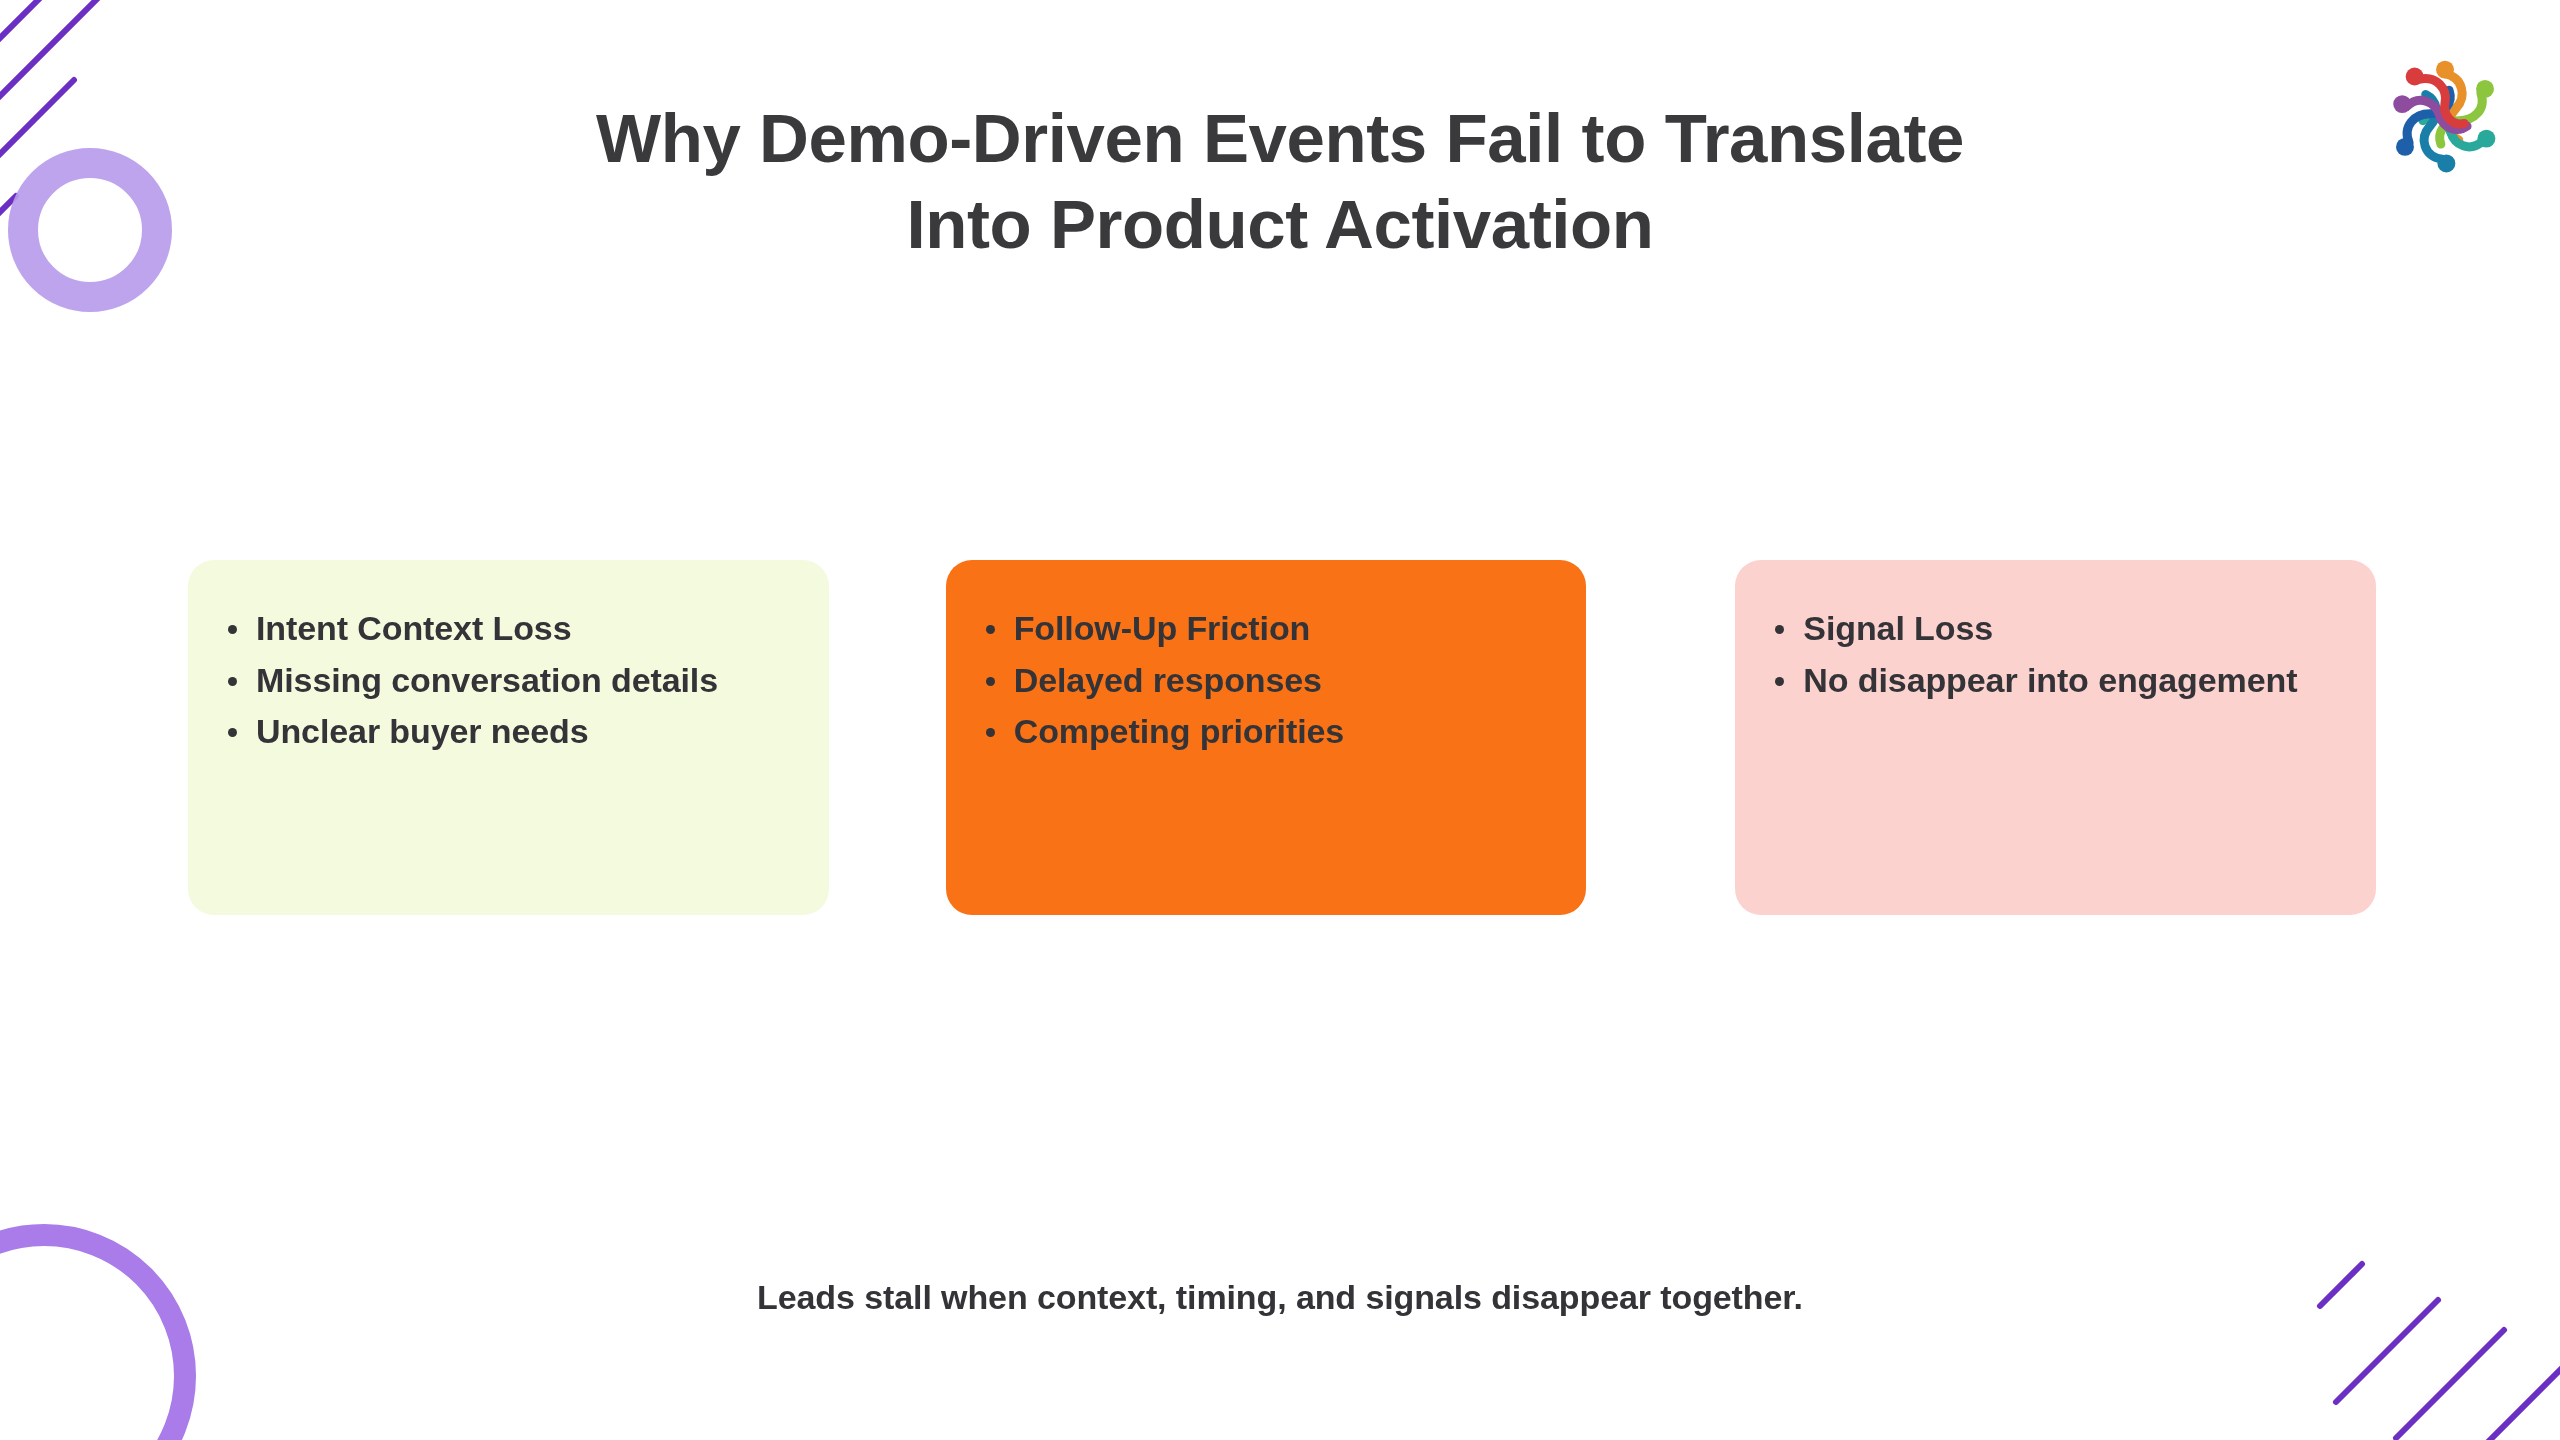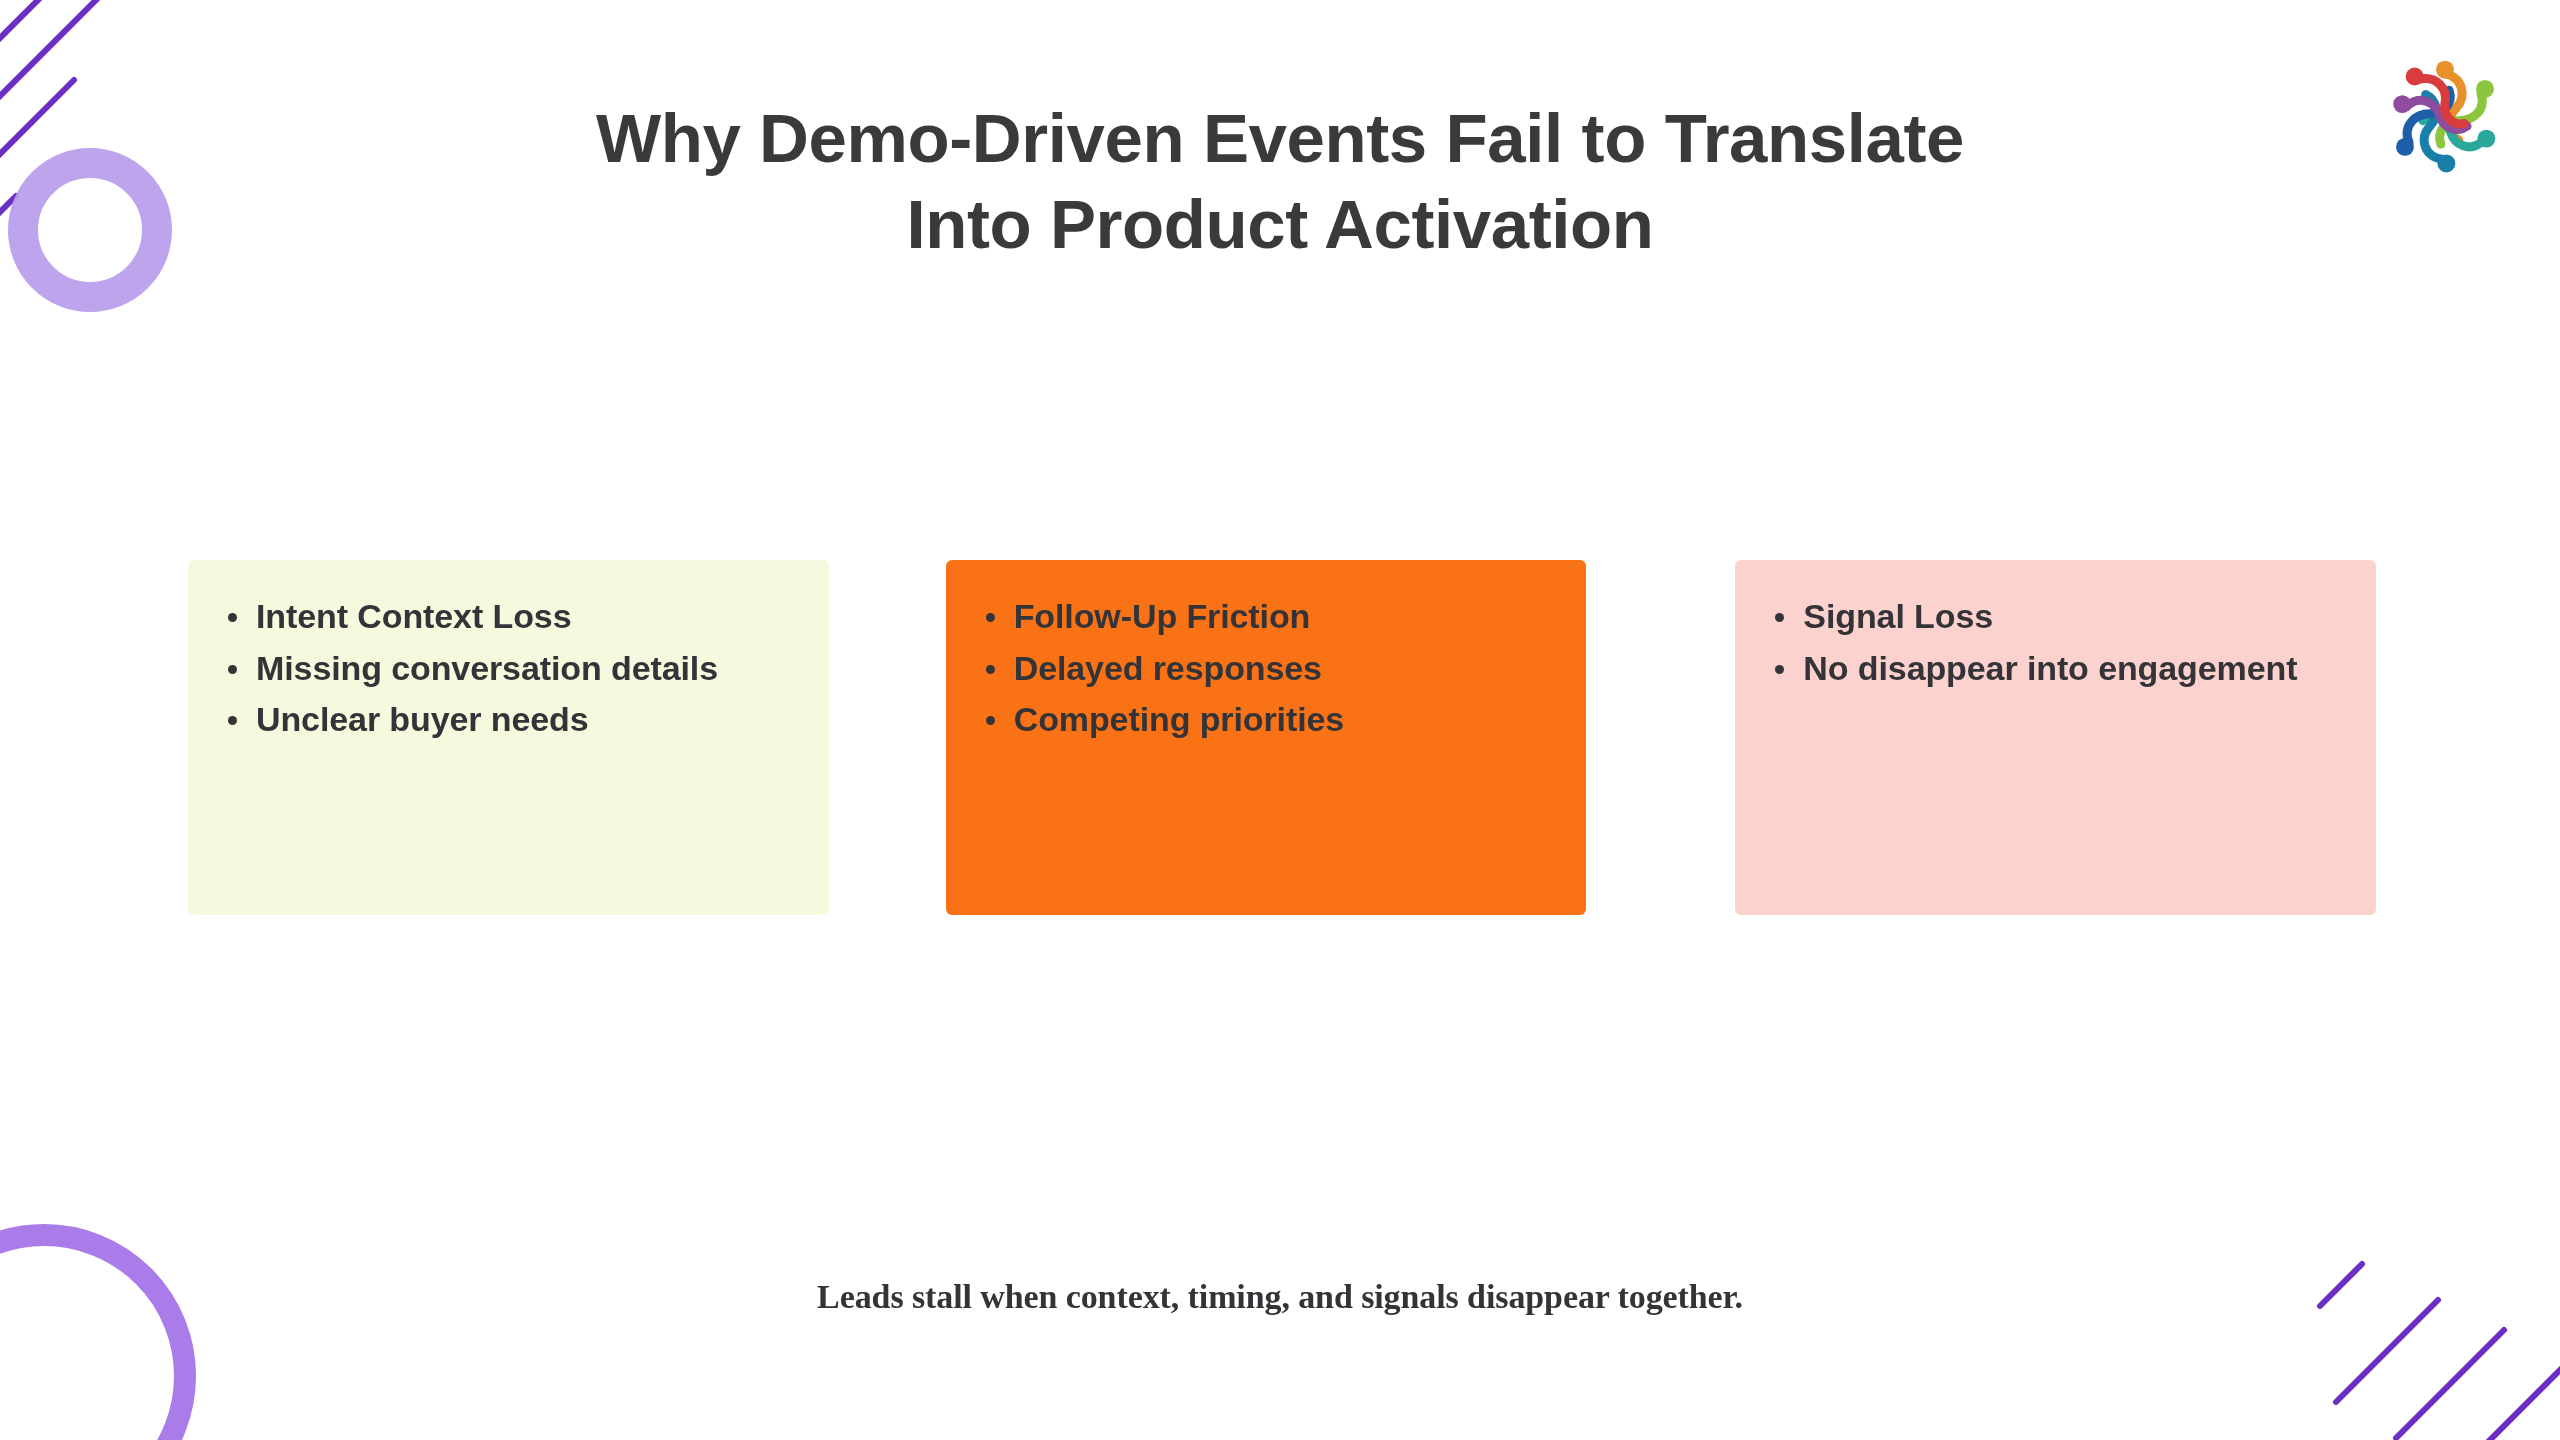--- a/index.html
+++ b/index.html
@@ -65,22 +65,22 @@
 
   
   .cards {
     position:absolute;
     left:188px; top:560px;
     width:2188px; height:355px;
     display:flex;
     gap:117px;
   }
   .card {
-    border-radius:6px;
-    padding:31px 40px 46px 18px;
+    border-radius:26px;
+    padding:43px 40px 46px 18px;
     flex:1 1 0;
   }
   .card.yellow { background:#f4fadd; }
   .card.blue   { background:#f97316; }
   .card.pink   { background:#fcd2cf;margin-left:32px; }
 
   .card ul { list-style:none; }
   .card li {
     position:relative;
     padding-left:50px;
@@ -103,21 +103,20 @@
   .footer {
     position:absolute;
     left:50%; transform:translateX(-50%);
     top:1278px;
     width:2200px;
     text-align:center;
     font-size:34px;
     font-weight:bold;
     color:#343438;
     letter-spacing:-0.1px;
-    font-family:Liberation Serif, serif;
   }
 </style>
 </head>
 <body>
 
 <div id="slide">
 
   <div class="deco stripes-tl">
     <svg width="420" height="420" viewBox="0 0 420 420" aria-hidden="true">
       <g stroke="#6b2fc4" stroke-width="6" stroke-linecap="round">

